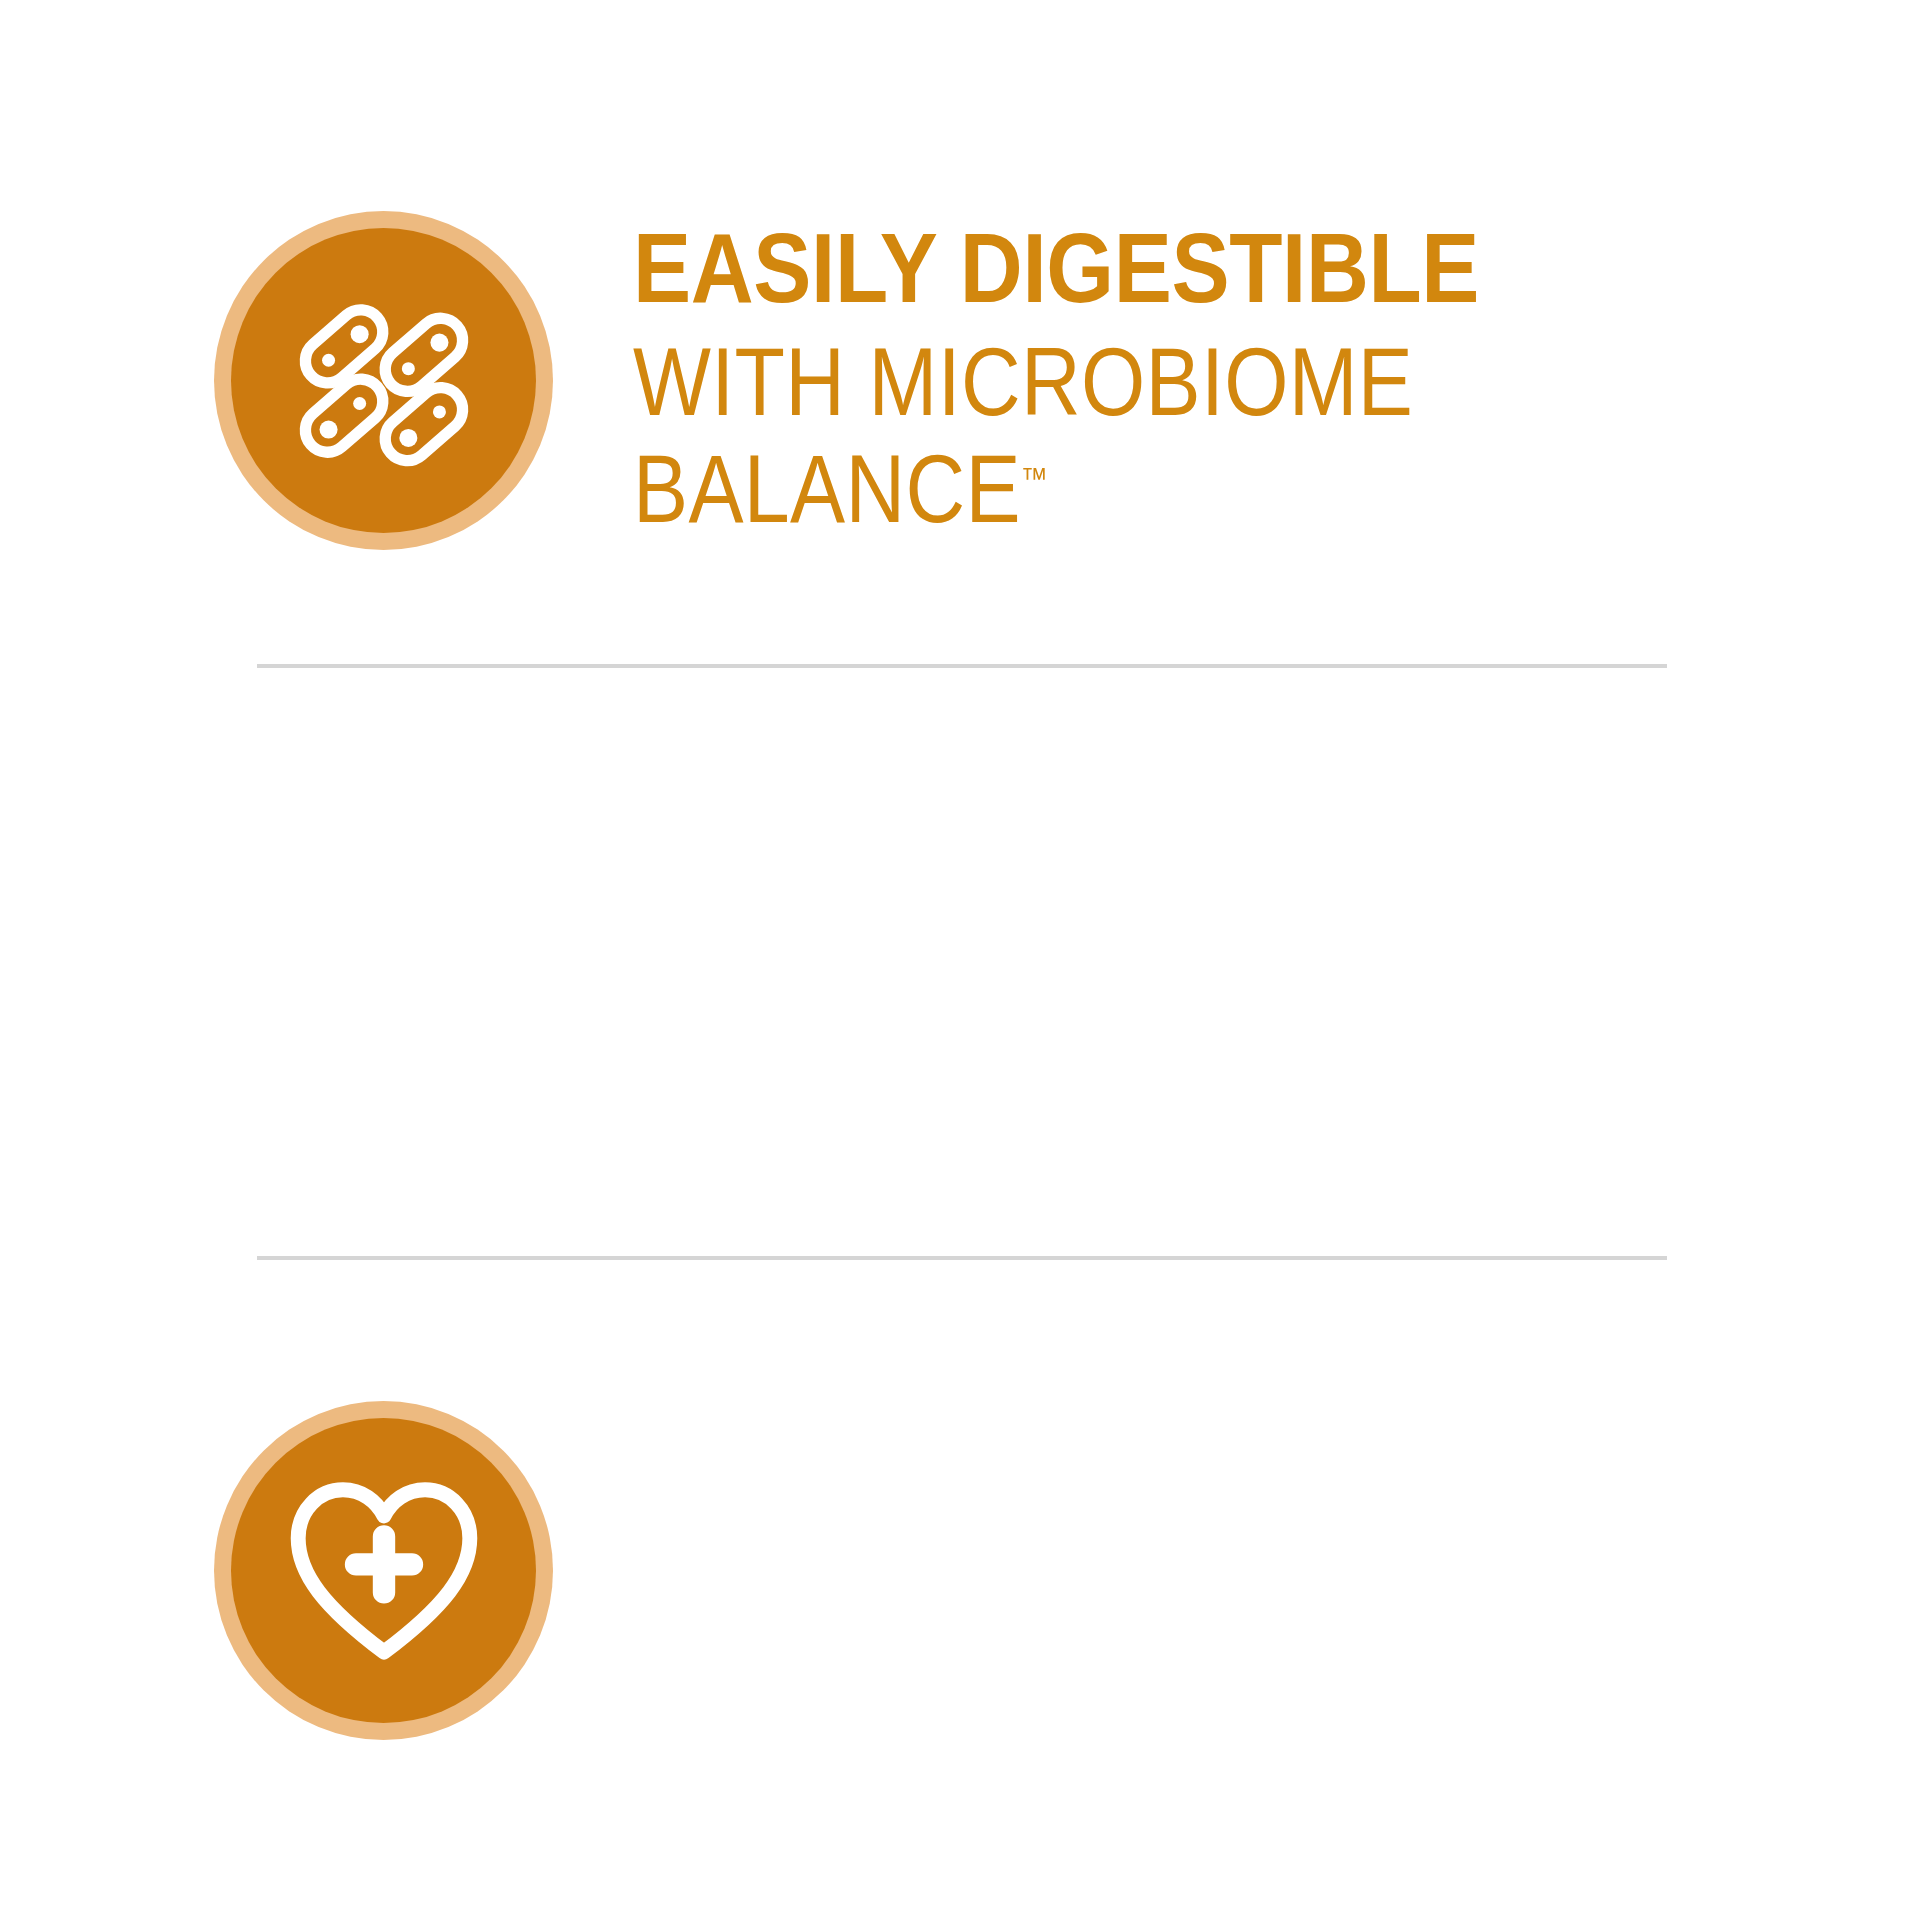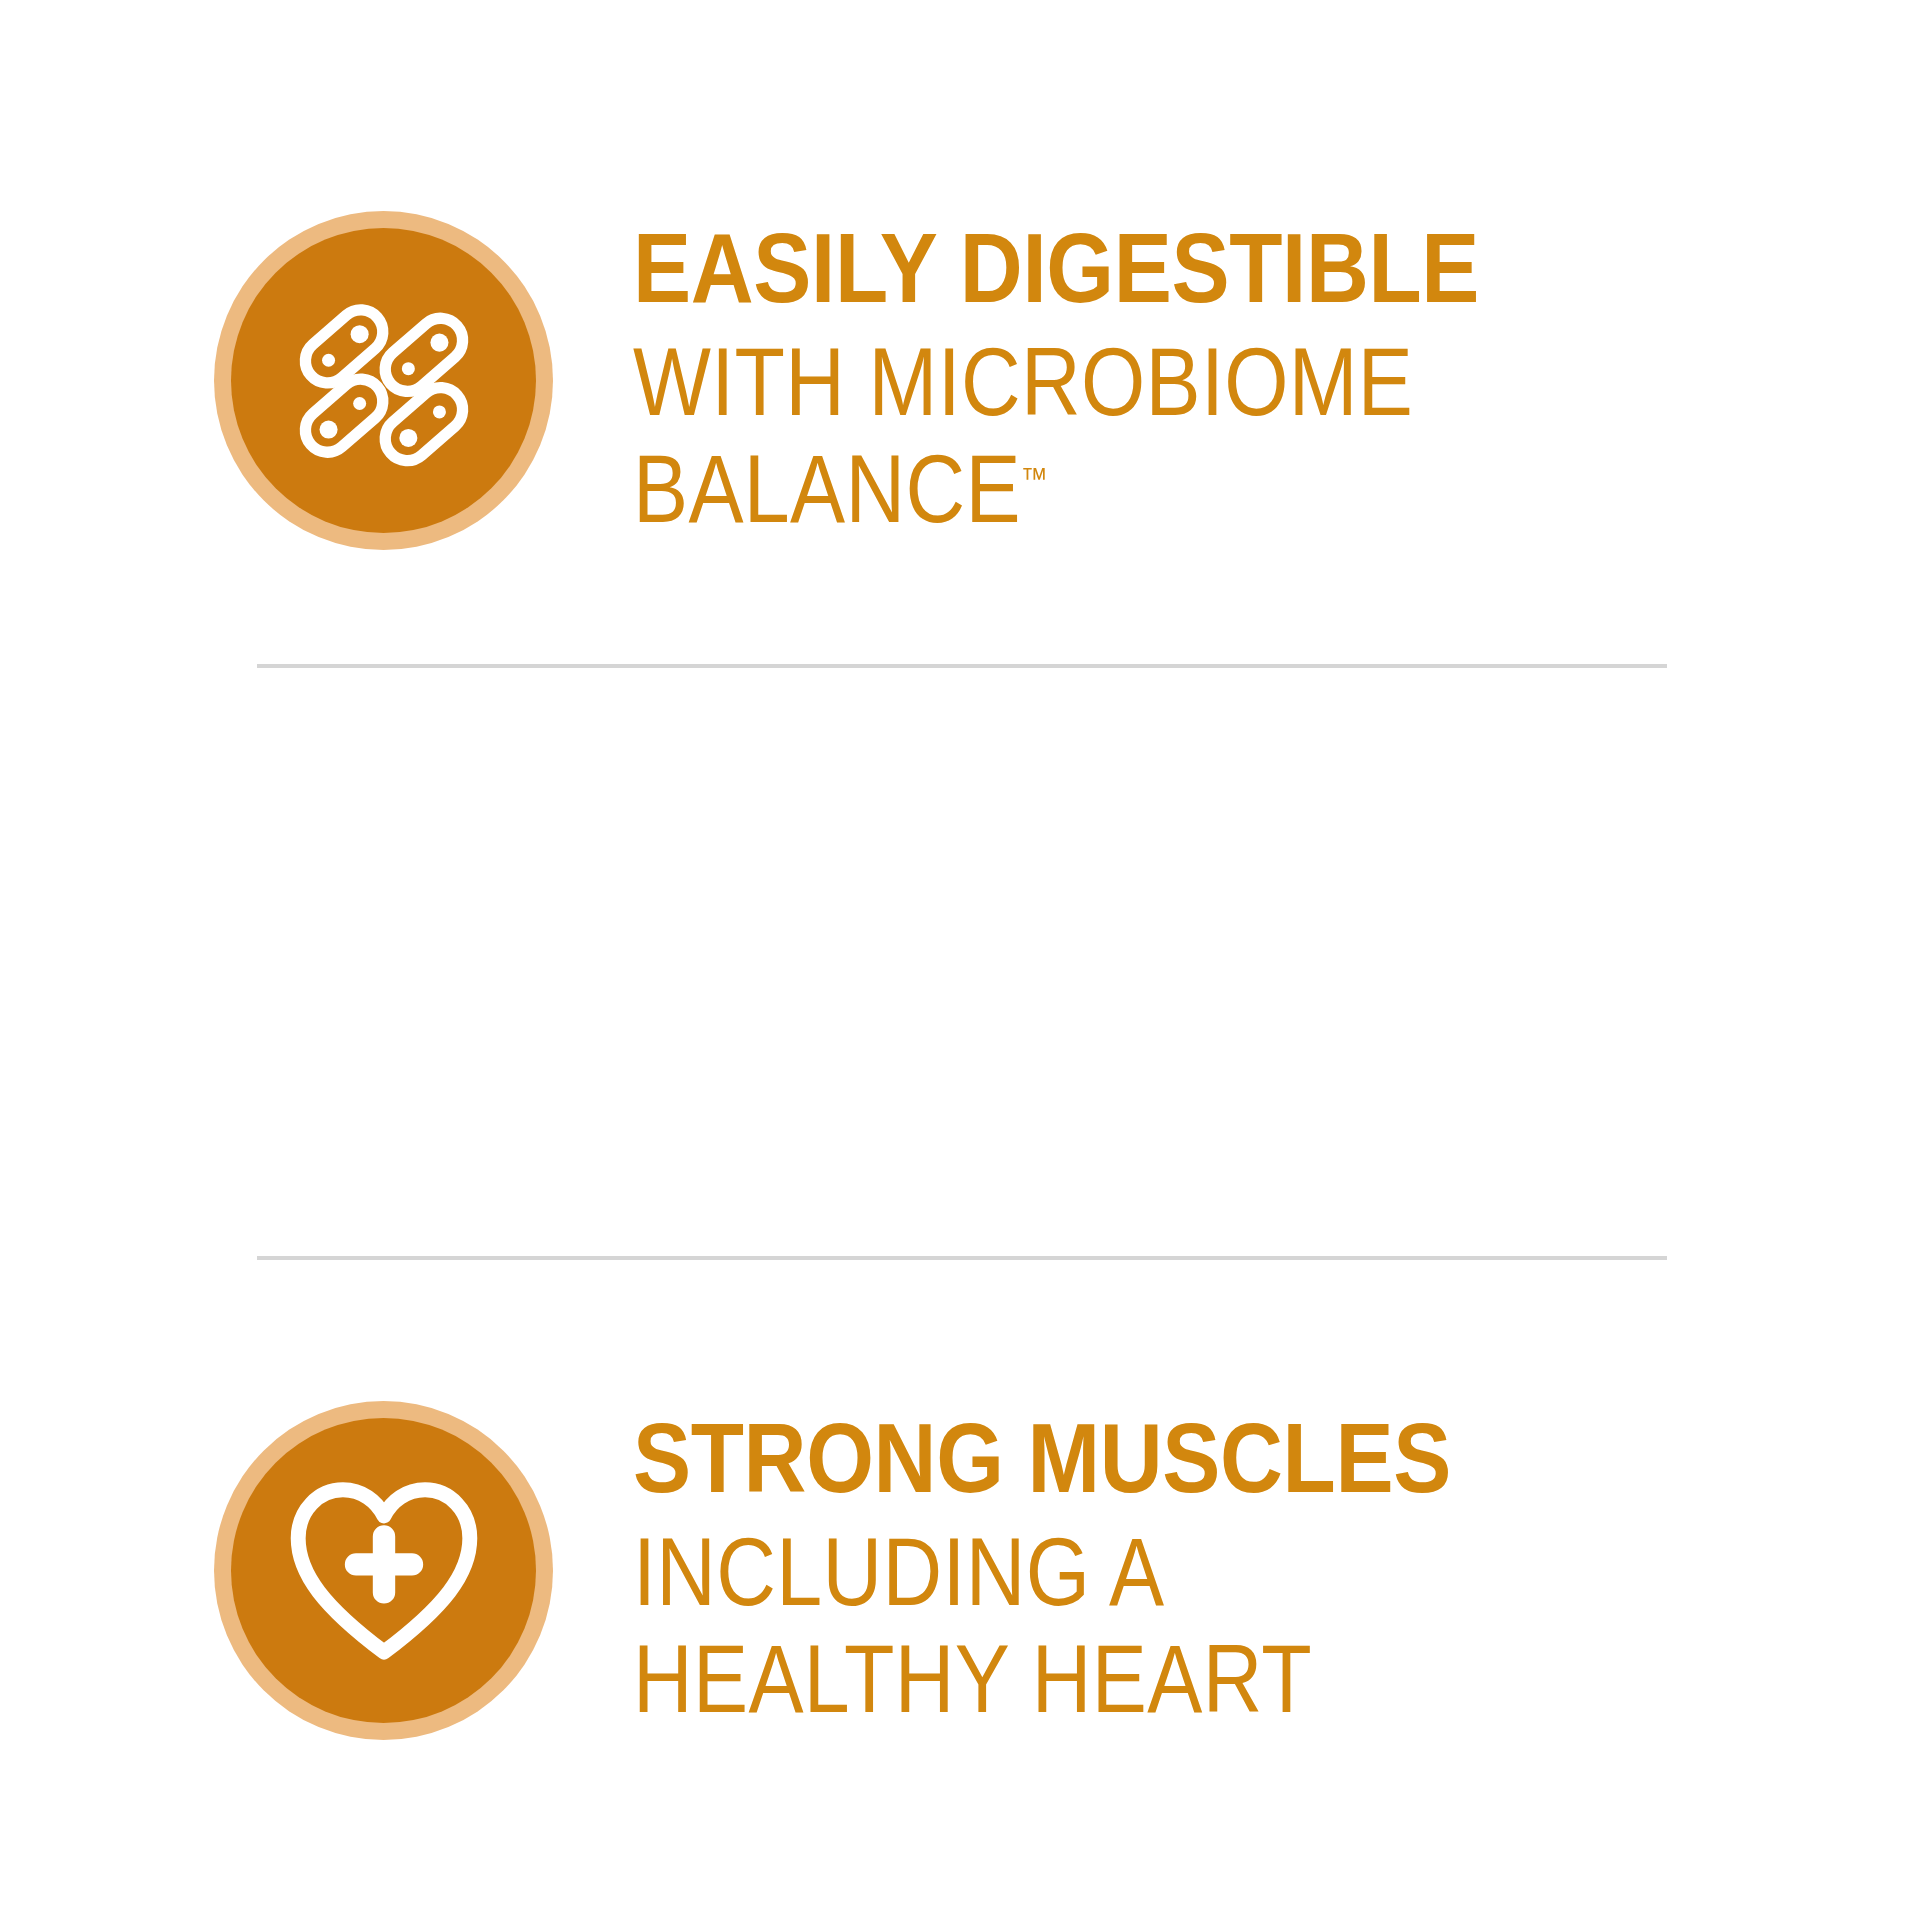--- a/index.html
+++ b/index.html
@@ -159,21 +159,16 @@
 
   <div class="feature-row" id="row-3">
 
     <div class="icon-badge heart">
       <svg viewBox="0 0 104 100">
         <path d="M52 94 C20 70 6 52 6 33 C6 18 17 7 30 7 C40 7 48 13 52 21 C56 13 64 7 74 7 C87 7 98 18 98 33 C98 52 84 70 52 94 Z" fill="none" stroke="#FFFFFF" stroke-width="8" stroke-linejoin="round" stroke-linecap="round"></path>
         <path d="M52 32 V62 M37 47 H67" fill="none" stroke="#FFFFFF" stroke-width="12" stroke-linecap="round"></path>
       </svg>
     </div>
 
-    <div class="feature-text">
-      <div class="headline">STRONG MUSCLES</div>
-      <div class="subline">INCLUDING A</div>
-      <div class="subline">HEALTHY HEART</div>
-    </div>
   </div>
 
 </div>
 
 
 </body></html>

